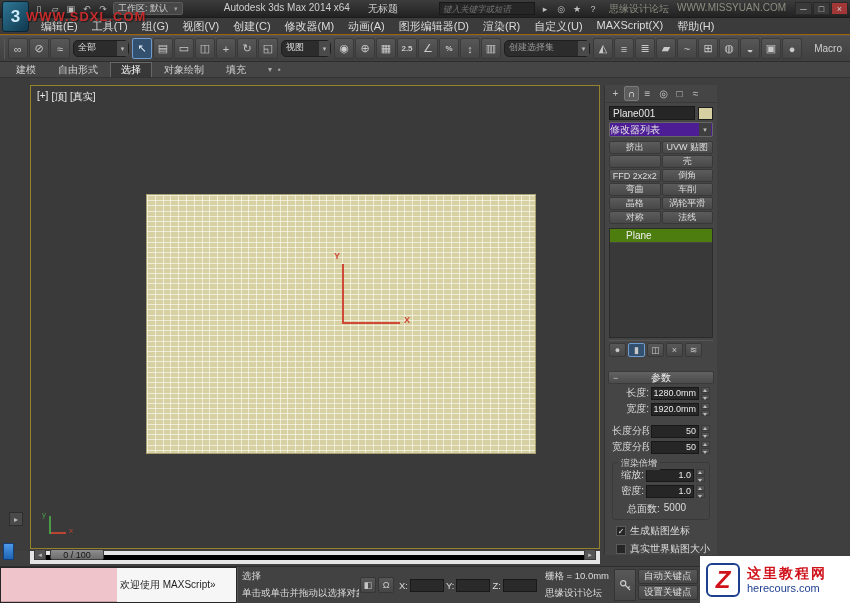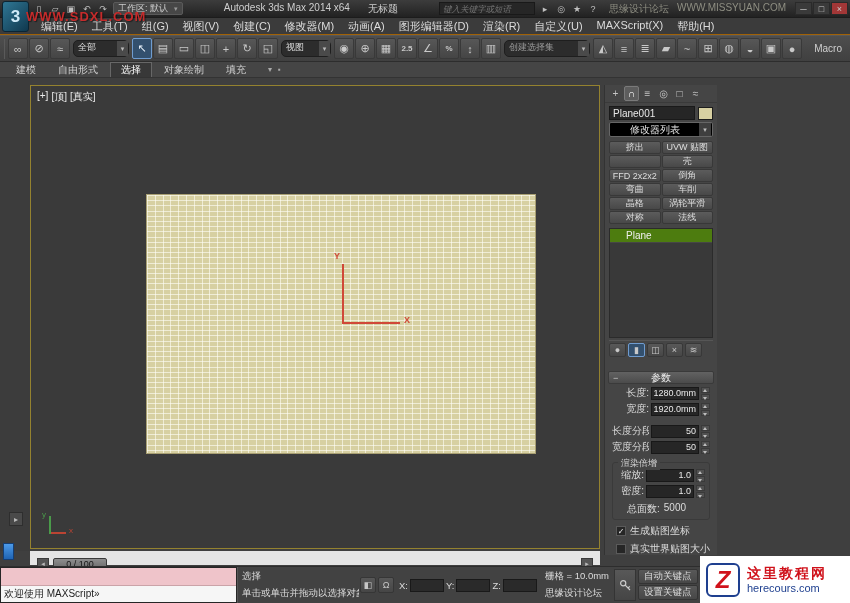--- a/index.html
+++ b/index.html
@@ -65,21 +65,21 @@
   .wl-y{left:11px;top:424px;color:#4a9a4a}
 
   
   .cmdpanel{position:absolute;left:604px;top:85px;width:113px;height:470px;background:#454545;z-index:2;font-size:10px;border-left:1px solid #333}
   .cp-tabs{display:flex;align-items:center;height:18px;padding:1px 3px;gap:1px;border-bottom:1px solid #3a3a3a}
   .cp-tab{width:15px;height:15px;display:flex;align-items:center;justify-content:center;font-size:10px;color:#c5c5c5;border:1px solid transparent;border-radius:2px}
   .cp-tab.active{background:#5d5d5d;border-color:#7a7a7a;color:#fff}
   .cp-name{display:flex;gap:3px;margin:3px 4px 2px;align-items:center}
   .nfield{flex:1;height:14px;background:#262626;border:1px solid #1a1a1a;color:#e8e8e8;font-size:10px;padding:0 3px;display:flex;align-items:center}
   .swatch{width:15px;height:13px;background:#d7d0a2;border:1px solid #1d1d1d}
-  .modlist{margin:1px 4px;height:15px;background:#000000;border:1px solid #666;border-radius:2px;display:flex;align-items:center;padding-left:20px;font-size:10px;color:#e2e2e2}
+  .modlist{margin:1px 4px;height:15px;background:#4c1d95;border:1px solid #666;border-radius:2px;display:flex;align-items:center;padding-left:0;font-size:10px;color:#e2e2e2}
   .modlist .caret{width:12px;height:13px;background:#3f3f3f;display:flex;align-items:center;justify-content:center;font-size:7px;margin-left:auto;margin-right:1px;color:#bbb}
   .modgrid{display:grid;grid-template-columns:1fr 1fr;gap:1px;margin:4px 4px}
   .modbtn{height:13px;background:linear-gradient(#5c5c5c,#484848);border:1px solid #383838;border-radius:2px;font-size:9px;display:flex;align-items:center;justify-content:center;color:#dedede;white-space:nowrap;overflow:hidden}
   .stack{margin:2px 4px;height:110px;background:#393939;border:1px solid #2b2b2b;overflow:hidden}
   .srow{height:14px;display:flex;align-items:center;padding-left:16px;font-size:10px;color:#f0f0f0;background:#4d7c0f;border-bottom:1px solid #464646}
   .stacktools{display:flex;gap:2px;margin:2px 4px 0;padding-top:2px;border-top:1px solid #565656}
   .stbtn{width:17px;height:14px;background:linear-gradient(#585858,#464646);border:1px solid #383838;border-radius:2px;display:flex;align-items:center;justify-content:center;font-size:9px;color:#c8c8c8}
   .stbtn.active{background:#33506e;border-color:#6f9cd0}
   .rollout{margin:14px 3px 0}
   .rhead{height:13px;background:linear-gradient(#626262,#4b4b4b);border:1px solid #3a3a3a;border-radius:2px;display:flex;align-items:center;font-size:10px;color:#eee;position:relative}
@@ -94,29 +94,29 @@
   .spin b.up::after{top:1px;border-bottom:3px solid #bdbdbd}
   .spin b.dn::after{top:2px;border-top:3px solid #bdbdbd}
   .gap6{height:6px}
   .pgroup{margin:8px 4px 0;border:1px solid #3a3a3a;border-radius:3px;padding:3px 0 3px;position:relative}
   .glabel{position:absolute;top:-6px;left:5px;background:#454545;padding:0 3px;font-size:9px;color:#ddd}
   .faces{margin:4px 0 0 14px;font-size:10px;color:#dcdcdc;display:flex;gap:4px}
   .chk{display:flex;align-items:center;gap:4px;margin:4px 0 0 8px;font-size:10px;color:#dcdcdc}
   .box{width:10px;height:10px;background:#262626;border:1px solid #5a5a5a;display:flex;align-items:center;justify-content:center;font-size:8px;color:#eee;flex:none}
 
   
-  .timeline{position:absolute;left:30px;top:551px;width:570px;height:13px;background:#0369a1;border:7px solid #e5e5e5;display:flex;align-items:flex-start;z-index:2}
+  .timeline{position:absolute;left:30px;top:551px;width:570px;height:13px;background:#000000;border:4px solid #e5e5e5;display:flex;align-items:flex-end;z-index:2}
   .tl-arrow{width:12px;height:11px;display:flex;align-items:center;justify-content:center;font-size:7px;color:#bbb;background:#555;border:1px solid #3a3a3a;flex:none}
   .tl-handle{margin-left:4px;width:54px;height:11px;background:linear-gradient(#8e8e8e,#6d6d6d);border:1px solid #3a3a3a;border-radius:2px;color:#151515;font-size:9px;display:flex;align-items:center;justify-content:center;flex:none}
   .tl-track{flex:1}
   .tl-right{margin-left:auto}
 
   
   .statusbar{position:absolute;left:0;top:566px;width:850px;height:37px;background:#424242;border-top:1px solid #2d2d2d;display:flex;align-items:stretch;z-index:3}
-  .listener{width:237px;display:flex;flex-direction:column;border:1px solid #262626;flex:none}
+  .listener{width:237px;display:flex;flex-direction:row;border:1px solid #262626;flex:none}
   .lrow1{flex:1;background:#efc4ca;border-bottom:1px solid #caa3a8}
   .lrow2{flex:1;background:#f6f6f6;color:#1d1d1d;font-size:10px;display:flex;align-items:center;padding-left:3px}
   .stat-stack{width:122px;display:flex;flex-direction:column;justify-content:space-around;padding:1px 4px;border-left:1px solid #565656;flex:none;overflow:hidden}
   .sline{font-size:9.5px;color:#dcdcdc;white-space:nowrap}
   .tgl{width:16px;height:16px;align-self:center;background:linear-gradient(#575757,#464646);border:1px solid #363636;border-radius:2px;display:flex;align-items:center;justify-content:center;font-size:9px;color:#c6c6c6;margin:0 1px;flex:none}
   .coords{display:flex;align-items:center;gap:2px;padding:0 4px;flex:none}
   .clabel{font-size:9.5px;color:#dcdcdc}
   .cfield{width:34px;height:13px;background:#2a2a2a;border:1px solid #191919;flex:none}
   .gridstack{display:flex;flex-direction:column;justify-content:space-around;padding:1px 4px;font-size:9.5px;color:#dcdcdc;white-space:nowrap;flex:none}
   .keybtn{width:22px;margin:2px 1px;background:linear-gradient(#585858,#454545);border:1px solid #343434;display:flex;align-items:center;justify-content:center;flex:none}

